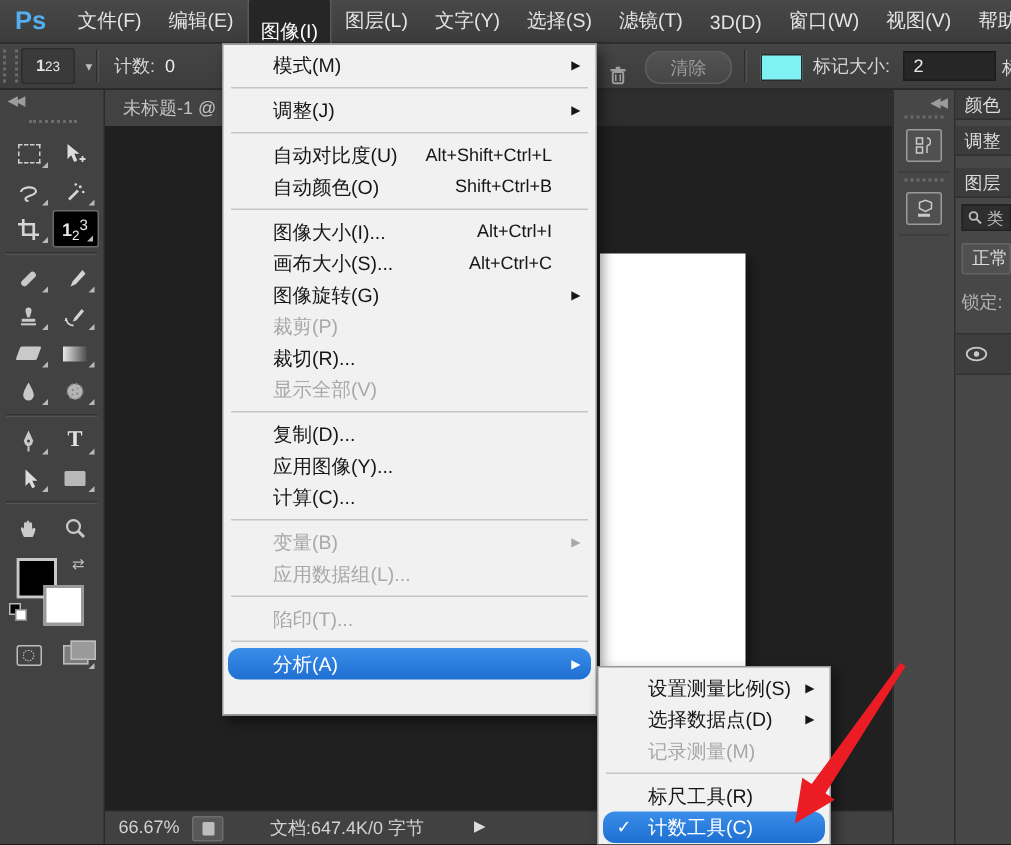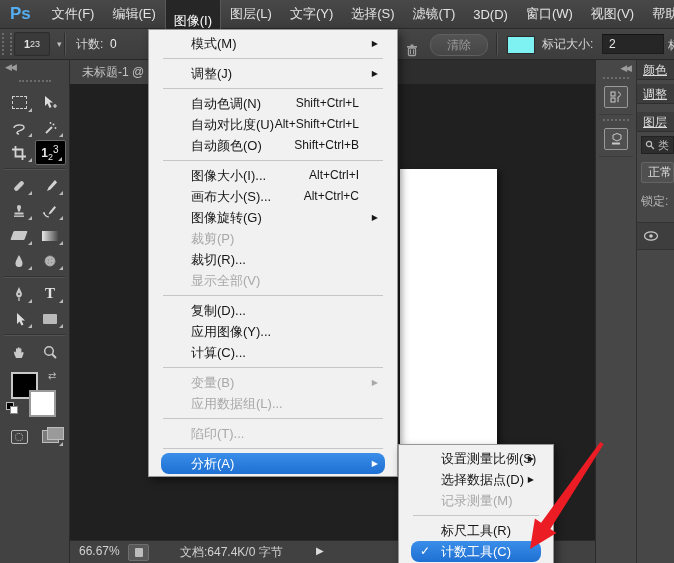--- a/index.html
+++ b/index.html
@@ -85,32 +85,32 @@
   #rstrip{position:absolute;left:595px;top:60px;width:41px;height:503px;background:#474747;
     border-left:1px solid #2b2b2b;box-sizing:border-box;z-index:10;}
   .rs-head{text-align:right;color:#9c9c9c;font-size:9px;padding:3px 6px 0 0;letter-spacing:-2px;}
   .rs-tile{margin:4px 3px 0 3px;border-bottom:1px solid #3a3a3a;padding-bottom:6px;}
   .rs-grip{width:26px;height:3px;margin:2px auto 4px;border-top:2px dotted #6b6b6b;}
   .rs-ico{width:22px;height:20px;margin:0 auto;border:1px solid #9a9a9a;border-radius:2px;color:#c9c9c9;
     font-size:11px;display:flex;align-items:center;justify-content:center;background:#505050;}
   #rdock{position:absolute;left:636px;top:60px;width:38px;height:503px;background:#474747;
     border-left:1px solid #2f2f2f;box-sizing:border-box;z-index:10;overflow:hidden;}
   .rp-tab{height:17px;background:#3c3c3c;border-bottom:1px solid #2f2f2f;color:#dcdcdc;font-size:12px;
-    padding:2px 0 0 6px;white-space:nowrap;text-decoration:underline;}
+    padding:2px 0 0 6px;white-space:nowrap;}
   .rp-gap{height:4px;}
   .rp-search{margin:4px 0 0 4px;height:16px;background:#2e2e2e;border:1px solid #222;display:flex;
     align-items:center;color:#bdbdbd;font-size:11px;gap:3px;padding-left:3px;white-space:nowrap;}
   .rp-blend{margin:8px 0 0 4px;height:18px;background:#505050;border:1px solid #646464;border-radius:2px;
     color:#dcdcdc;font-size:12px;padding:1px 0 0 6px;white-space:nowrap;}
   .rp-lock{margin:10px 0 0 4px;color:#b5b5b5;font-size:12px;white-space:nowrap;}
   .rp-layer{margin-top:12px;height:26px;background:#3e3e3e;border-top:1px solid #333;border-bottom:1px solid #333;
     display:flex;align-items:center;padding-left:6px;}
   
   .menu{position:absolute;background:#f1f1f1;border:1px solid #979797;
-    box-shadow:3px 4px 8px rgba(0,0,0,.45);padding:3px 12px;box-sizing:border-box;z-index:50;}
+    box-shadow:3px 4px 8px rgba(0,0,0,.45);padding:3px 3px;box-sizing:border-box;z-index:50;}
   #imgmenu{left:148px;top:29px;width:250px;height:448px;}
   #submenu{left:398px;top:444px;width:156px;z-index:55;}
   .mi{position:relative;height:21px;line-height:21px;padding:0 26px 0 30px;font-size:13px;color:#161616;white-space:nowrap;}
   .mi .sc{position:absolute;right:26px;font-size:12px;}
   .mi .arr{position:absolute;right:7px;top:0;font-size:8px;line-height:21px;}
   .mi.dis{color:#a8a8a8;}
   .mi.hl{background:linear-gradient(#3a8ee9,#1e6fd2);color:#fff;border-radius:8px;}
   .mi .chk{position:absolute;left:9px;font-size:12px;}
   .msep{margin:4px 2px;border-top:1px solid #c6c6c6;height:0;}
   
@@ -377,21 +377,20 @@
         <circle cx="8" cy="6" r="1.8" fill="#c9c9c9"></circle>
       </svg>
     </div>
   </div>
 
   <div id="imgmenu" class="menu">
     <div class="mi"><span>模式(M)</span><span class="arr">▶</span></div>
     <div class="msep"></div>
     <div class="mi"><span>调整(J)</span><span class="arr">▶</span></div>
     <div class="msep"></div>
-    <div class="mi"><span>自动色调(N)</span><span class="sc">Shift+Ctrl+L</span></div>
     <div class="mi"><span>自动对比度(U)</span><span class="sc">Alt+Shift+Ctrl+L</span></div>
     <div class="mi"><span>自动颜色(O)</span><span class="sc">Shift+Ctrl+B</span></div>
     <div class="msep"></div>
     <div class="mi"><span>图像大小(I)...</span><span class="sc">Alt+Ctrl+I</span></div>
     <div class="mi"><span>画布大小(S)...</span><span class="sc">Alt+Ctrl+C</span></div>
     <div class="mi"><span>图像旋转(G)</span><span class="arr">▶</span></div>
     <div class="mi dis"><span>裁剪(P)</span></div>
     <div class="mi"><span>裁切(R)...</span></div>
     <div class="mi dis"><span>显示全部(V)</span></div>
     <div class="msep"></div>

